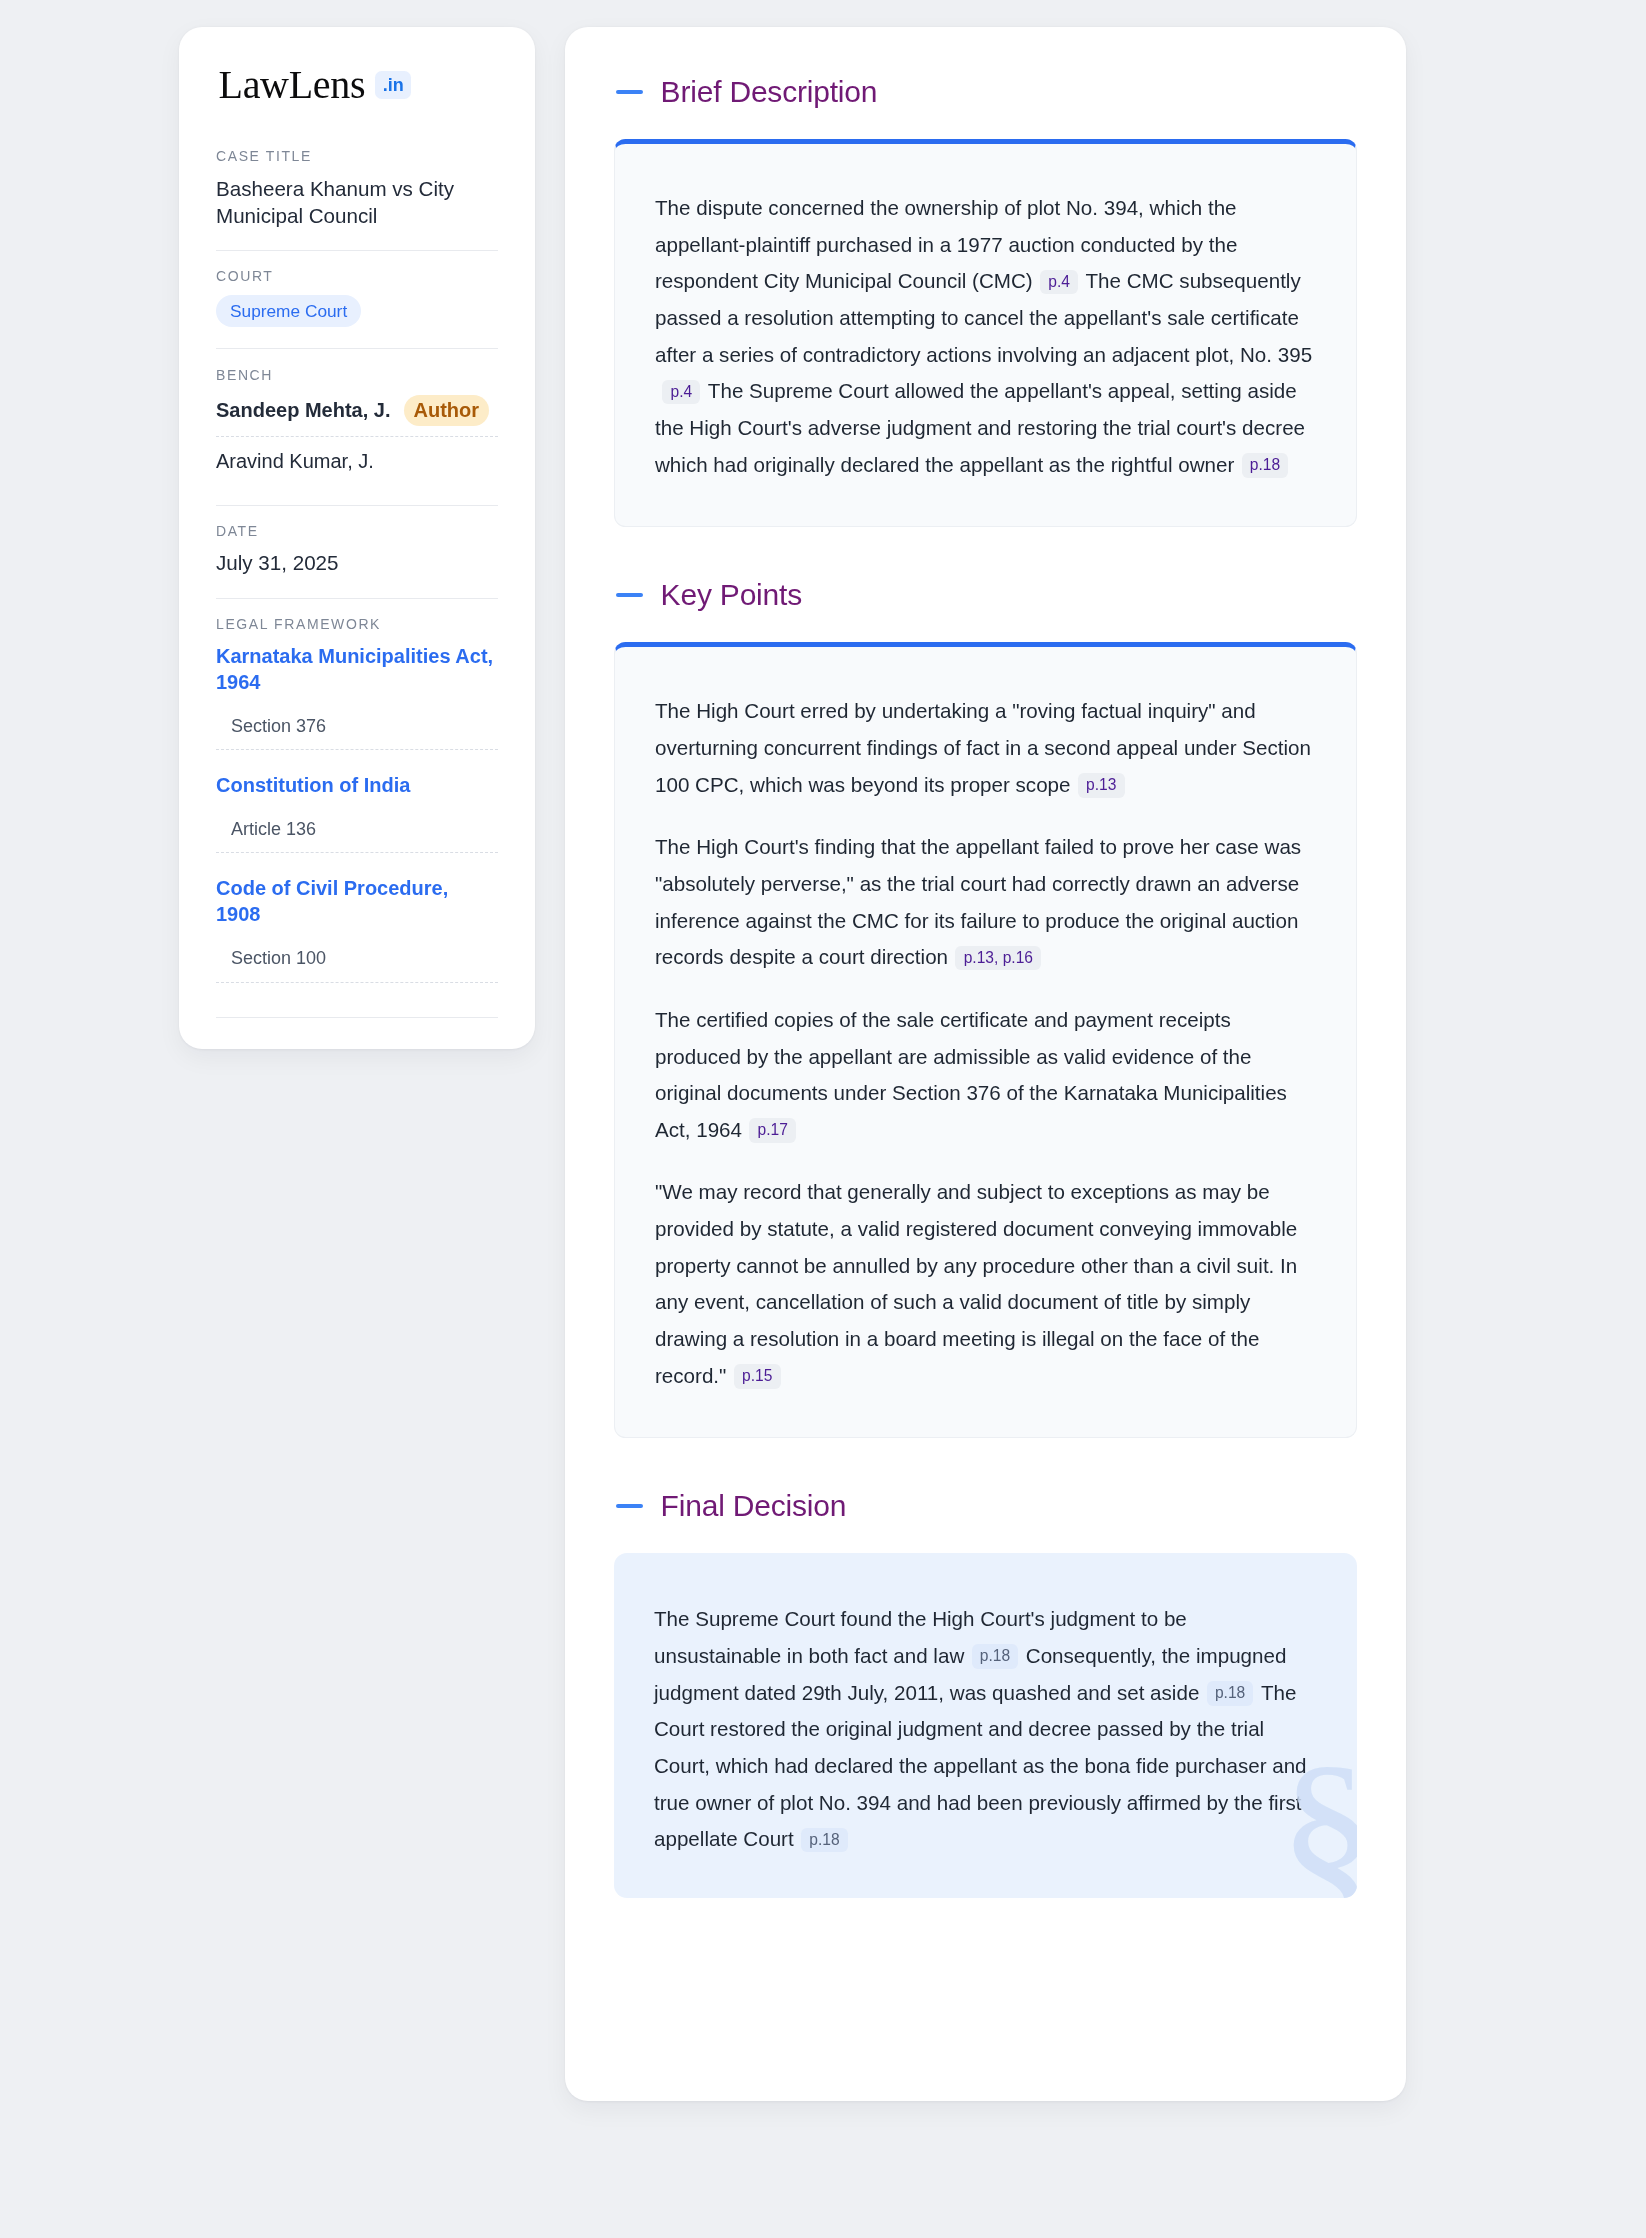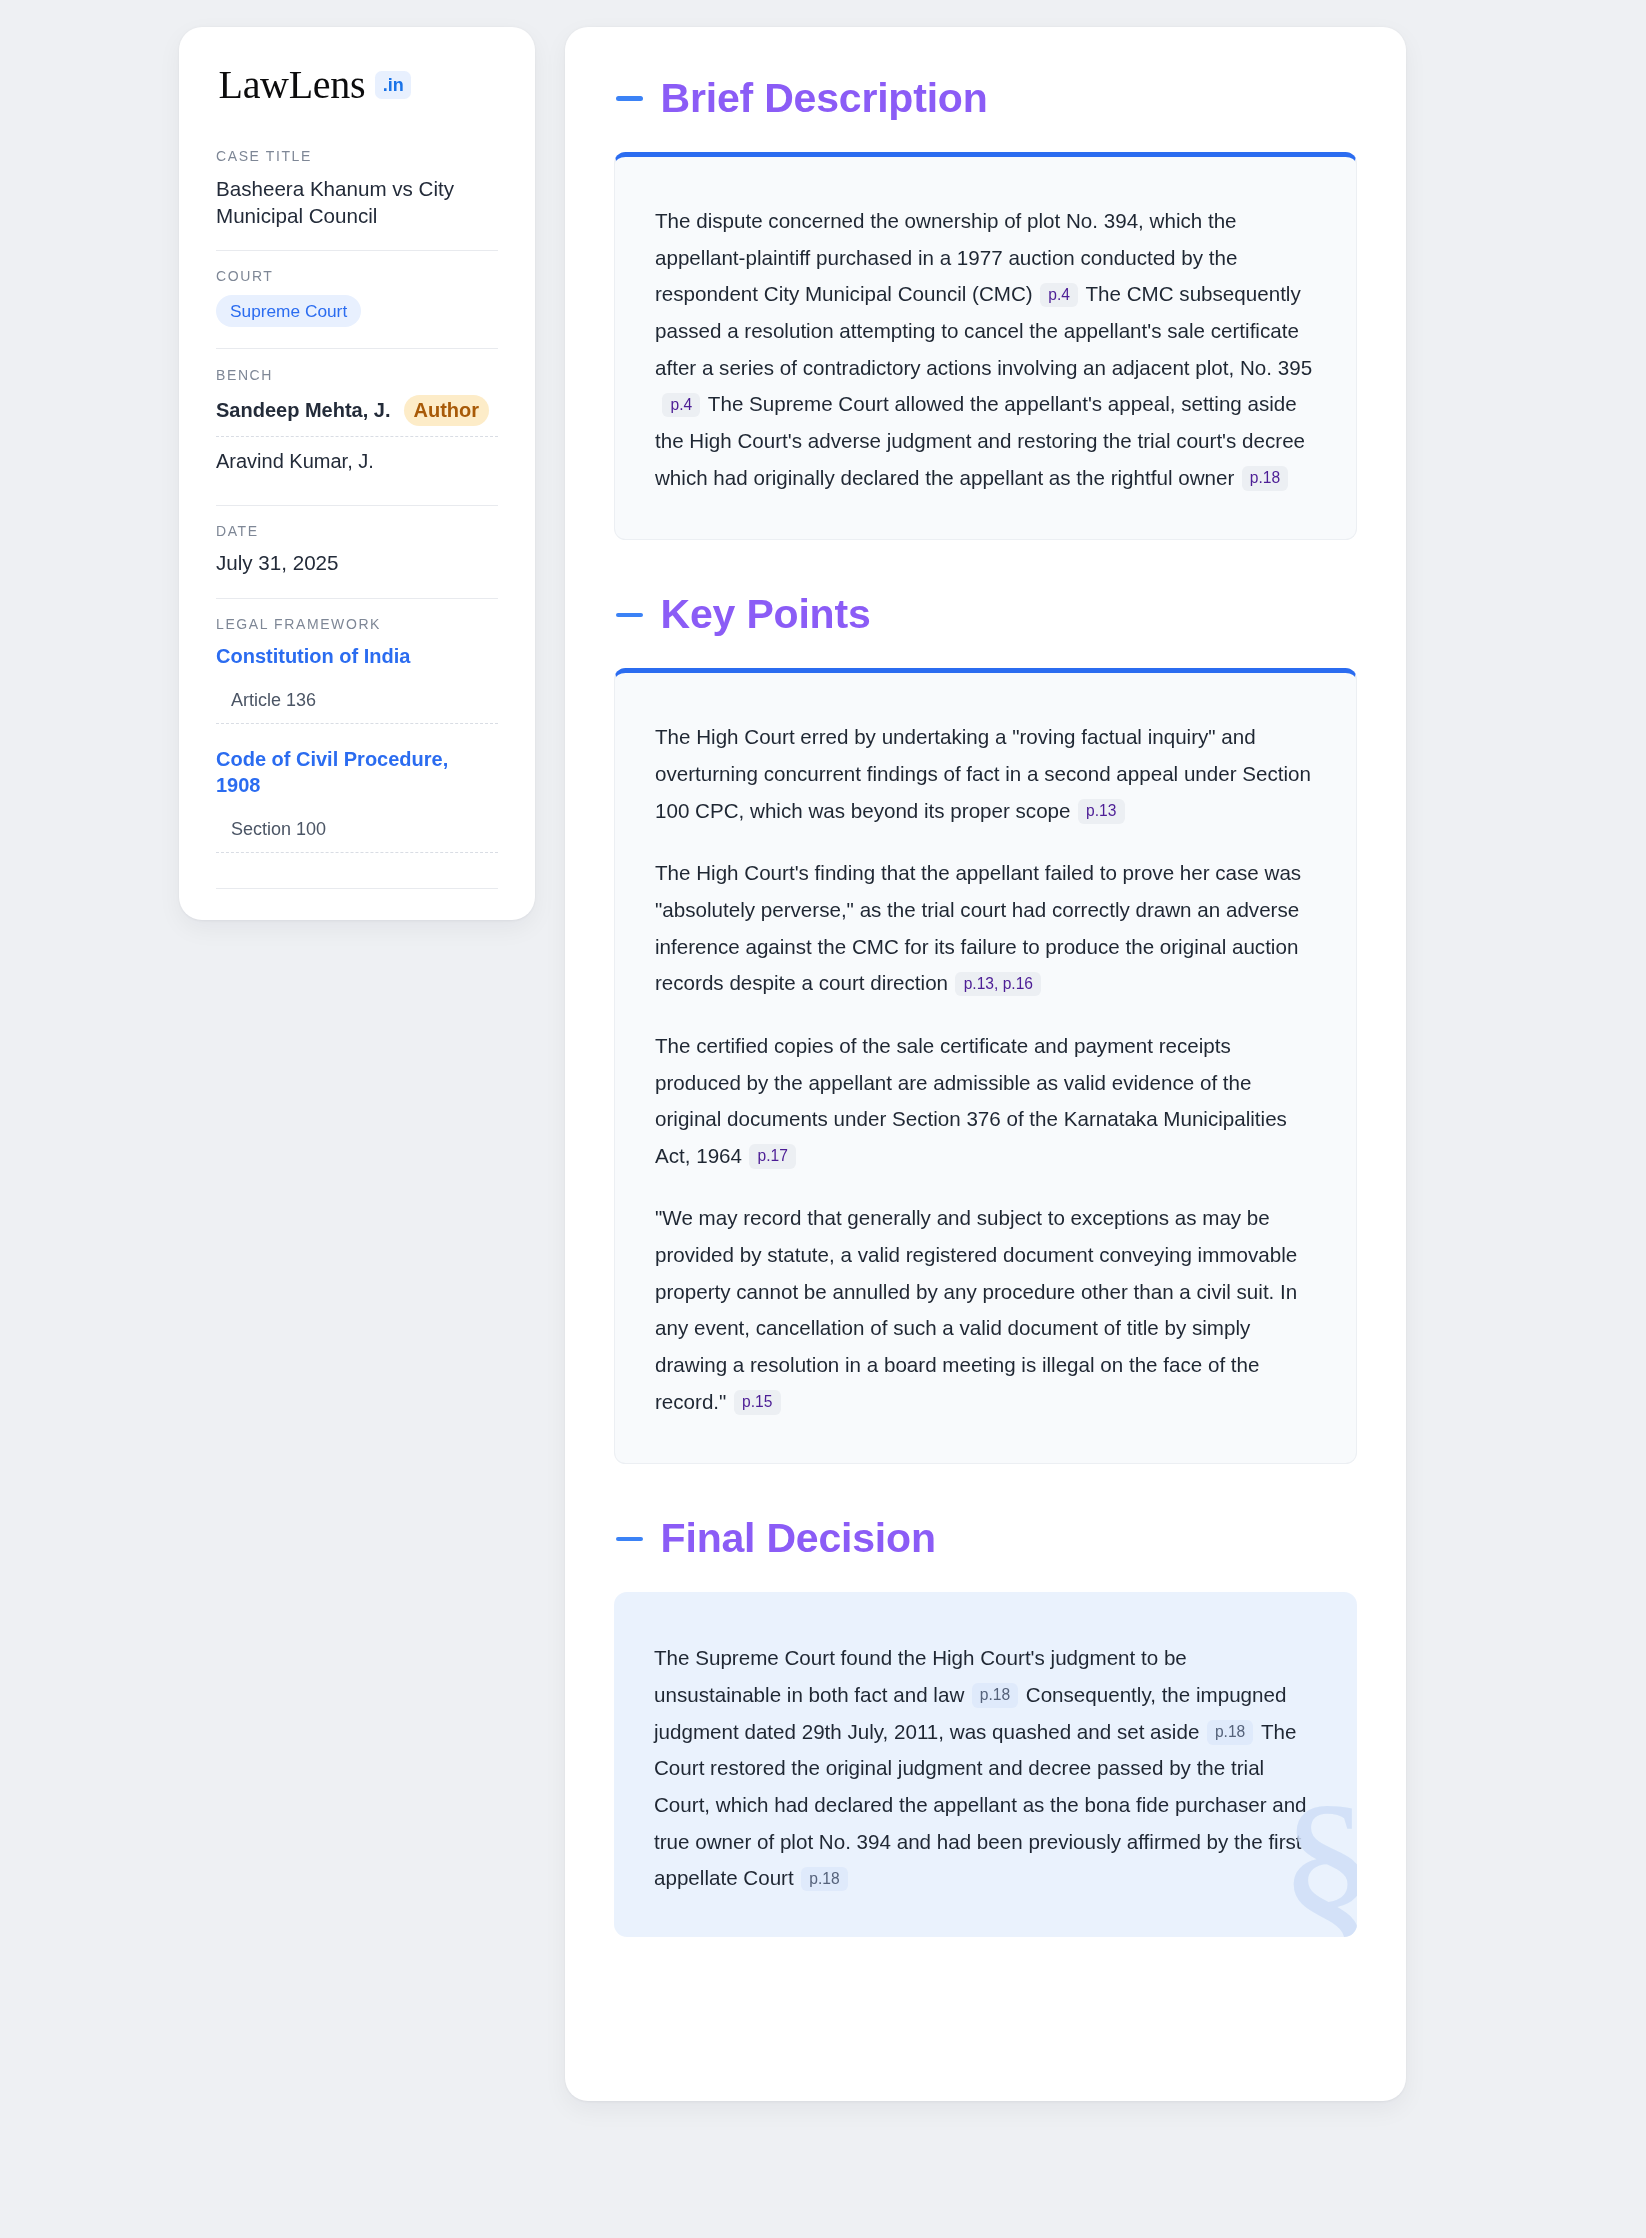--- a/index.html
+++ b/index.html
@@ -153,23 +153,23 @@
     padding-left: 1.6px;
   }
   .heading-dash {
     width: 27px;
     height: 4.1px;
     background: #3b82f6;
     border-radius: 2.5px;
     flex: 0 0 27px;
   }
   .heading-text {
-    font-size: 41px;
-    font-weight: 700;
-    color: #8b5cf6;
+    font-size: 30px;
+    font-weight: 400;
+    color: #701a75;
     letter-spacing: -0.2px;
   }
 
   .card {
     background: #f8fafc;
     border: 0.8px solid #eceff3;
     border-radius: 11.5px;
     border-top: 5px solid #2b6cf0;
     padding: 46px 40px 43px 40px;
   }
@@ -260,20 +260,26 @@
     <div class="field">
       <div class="field-label">DATE</div>
       <div class="field-value">July 31, 2025</div>
     </div>
 
     <div class="divider"></div>
 
     <div class="field">
       <div class="field-label">LEGAL FRAMEWORK</div>
 
+      <div class="act-block">
+        <div class="act-name">Karnataka Municipalities Act, 1964</div>
+        <div class="act-sections">
+          <div class="section-item">Section 376</div>
+        </div>
+      </div>
 
       <div class="act-block">
         <div class="act-name">Constitution of India</div>
         <div class="act-sections">
           <div class="section-item">Article 136</div>
         </div>
       </div>
 
       <div class="act-block">
         <div class="act-name">Code of Civil Procedure, 1908</div>

